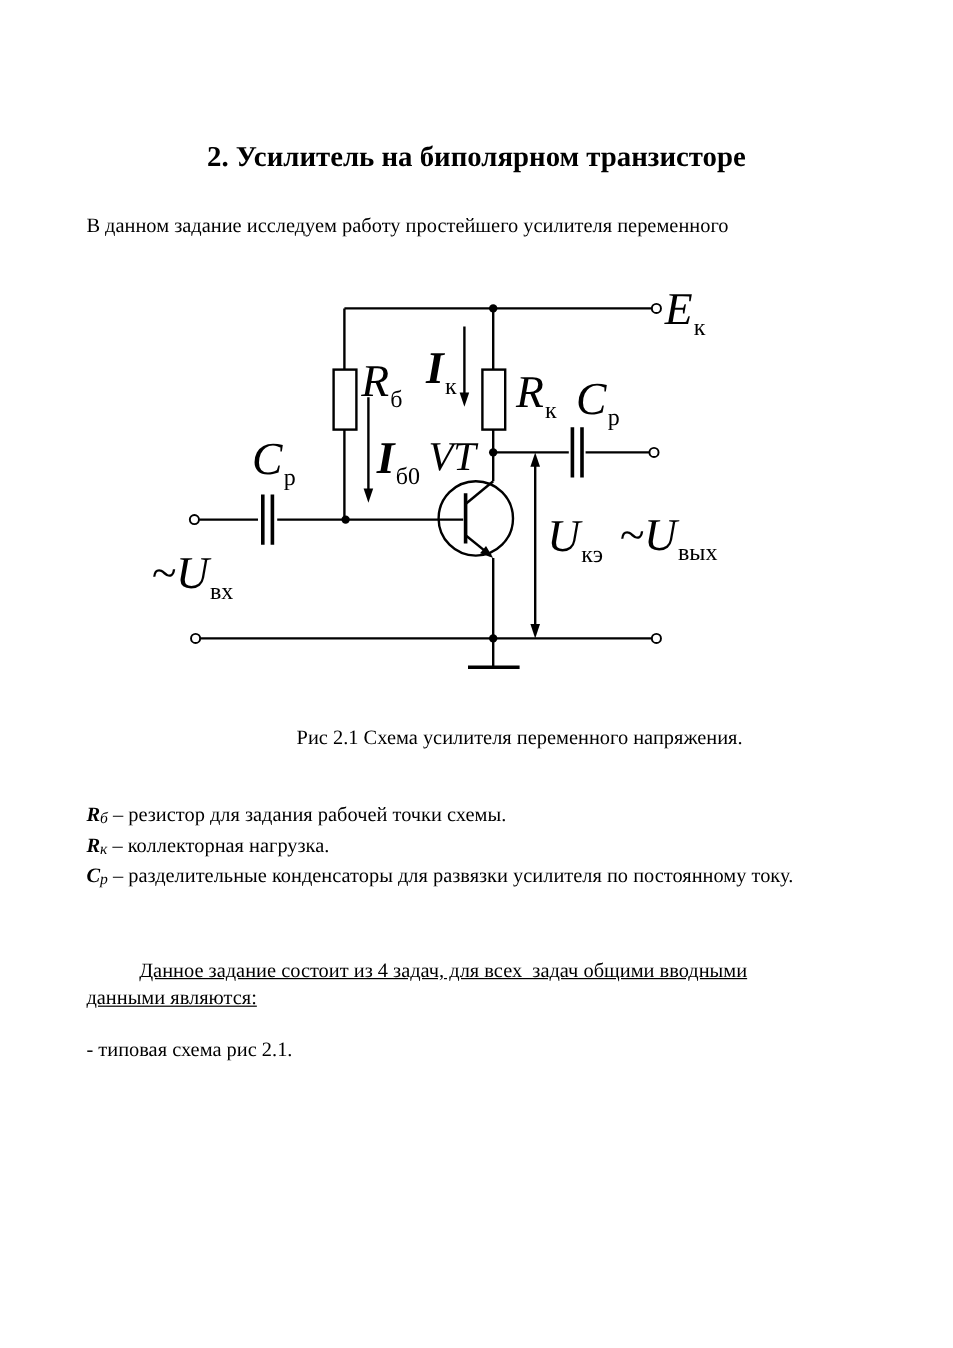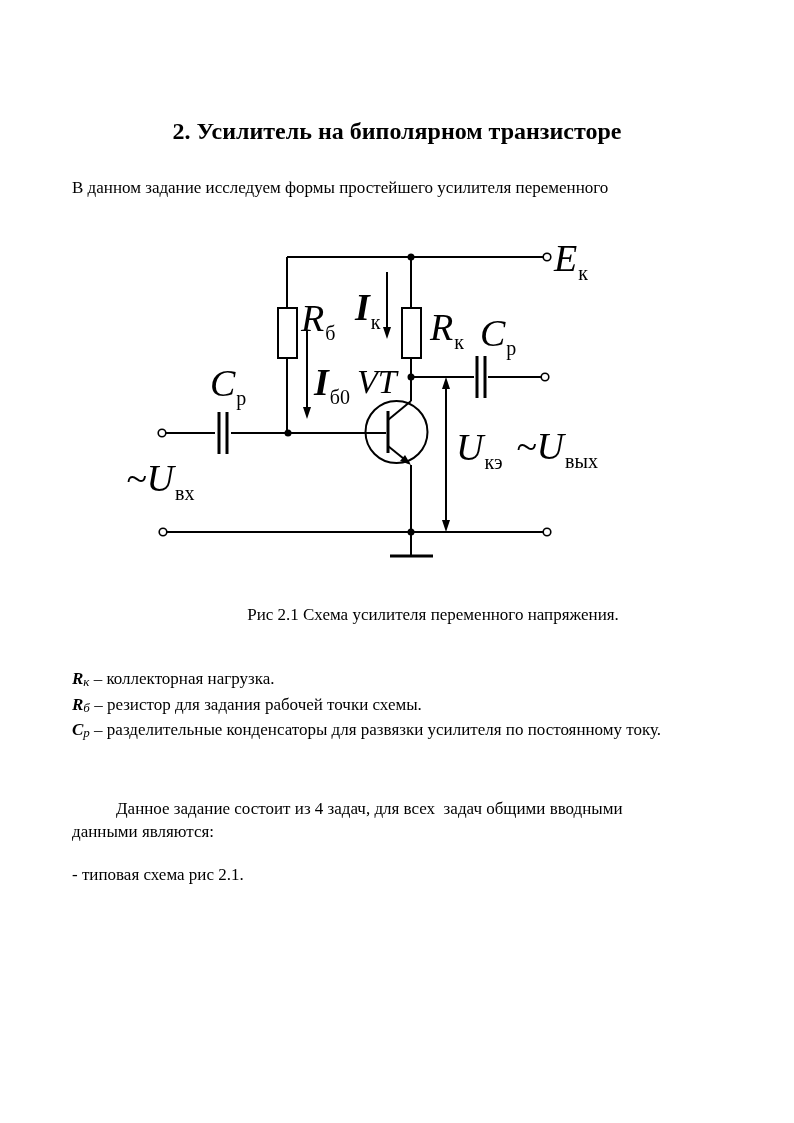--- a/index.html
+++ b/index.html
@@ -6,40 +6,40 @@
   .page{position:relative;width:794px;height:1123px;background:#ffffff;
         font-family:"Liberation Serif","DejaVu Serif",serif;color:#000;overflow:hidden;}
   .title{position:absolute;top:118px;left:0;width:794px;margin:0;text-align:center;
          font-size:24px;font-weight:bold;}
   .bodytext{font-size:17px;line-height:23px;}
   .pre{white-space:pre;}
   .intro{position:absolute;left:72px;top:176px;width:680px;}
   .caption{position:absolute;left:0;top:605px;width:794px;text-align:center;font-size:17px;margin-left:36px;}
   .elements{position:absolute;left:72px;top:668px;width:690px;line-height:22.5px;}
   .elements .head{text-indent:48px;}
-  .task{position:absolute;left:72px;top:797px;width:690px;}
+  .task{position:absolute;left:72px;top:797px;width:690px;text-decoration:underline;}
   .task .first{text-indent:44px;}
   .bullets{position:absolute;left:72px;top:863px;width:700px;}
   .sym{font-weight:bold;font-style:italic;}
   .symsub{font-style:italic;font-size:13px;vertical-align:-2px;}
   .schematic{position:absolute;left:120px;top:243px;}
   .dlabel{position:absolute;font-size:38px;font-style:italic;line-height:1;white-space:nowrap;}
   .dlabel .s{font-size:20px;font-style:normal;vertical-align:-9px;margin-left:1px;}
   .dlabel.bold .m{font-weight:bold;}
   .dlabel.small{font-size:34px;}
 </style>
 </head>
 <body>
 
 <div class="page">
 
   <h1 class="title">2. Усилитель на биполярном транзисторе</h1>
 
   <div class="intro bodytext">
-    <div class="pre">В данном задание исследуем формы простейшего усилителя переменного</div>
+    <div class="pre">В данном задание исследуем работу простейшего усилителя переменного</div>
   </div>
 
   <svg class="schematic" width="520" height="330" viewBox="120 243 520 330" stroke="#000" fill="none" stroke-width="2">
     <g>
       <path d="M287,257 H543"></path>
       <path d="M287,257 V308"></path>
       <circle cx="547" cy="257" r="3.8" fill="#fff" stroke-width="1.6"></circle>
       <circle cx="411" cy="257" r="3.5" fill="#000" stroke="none"></circle>
     </g>
     <g>
@@ -113,22 +113,22 @@
   <div class="dlabel" style="left:210px;top:364px"><span class="m">C</span><span class="s">р</span></div>
   <div class="dlabel bold" style="left:314px;top:363px"><span class="m">I</span><span class="s">б0</span></div>
   <div class="dlabel small" style="left:357px;top:365px"><span class="m">VT</span></div>
   <div class="dlabel" style="left:456px;top:428px"><span class="m">U</span><span class="s">кэ</span></div>
   <div class="dlabel" style="left:126px;top:459px"><span class="m">~</span><span class="m">U</span><span class="s">вх</span></div>
   <div class="dlabel" style="left:516px;top:427px"><span class="m">~</span><span class="m">U</span><span class="s">вых</span></div>
 
   <div class="caption">Рис 2.1 Схема усилителя переменного напряжения.</div>
 
   <div class="elements bodytext">
+    <div><span class="sym">R</span><span class="symsub">б</span><span> – резистор для задания рабочей точки схемы.</span></div>
     <div><span class="sym">R</span><span class="symsub">к</span><span> – коллекторная нагрузка.</span></div>
-    <div><span class="sym">R</span><span class="symsub">б</span><span> – резистор для задания рабочей точки схемы.</span></div>
     <div><span class="sym">C</span><span class="symsub">р</span><span> – разделительные конденсаторы для развязки усилителя по постоянному току.</span></div>
   </div>
 
   <div class="task bodytext">
     <div class="first pre">Данное задание состоит из 4 задач, для всех  задач общими вводными</div>
     <div class="pre">данными являются:</div>
   </div>
 
   <div class="bullets bodytext">
     <div class="pre">- типовая схема рис 2.1.</div>

